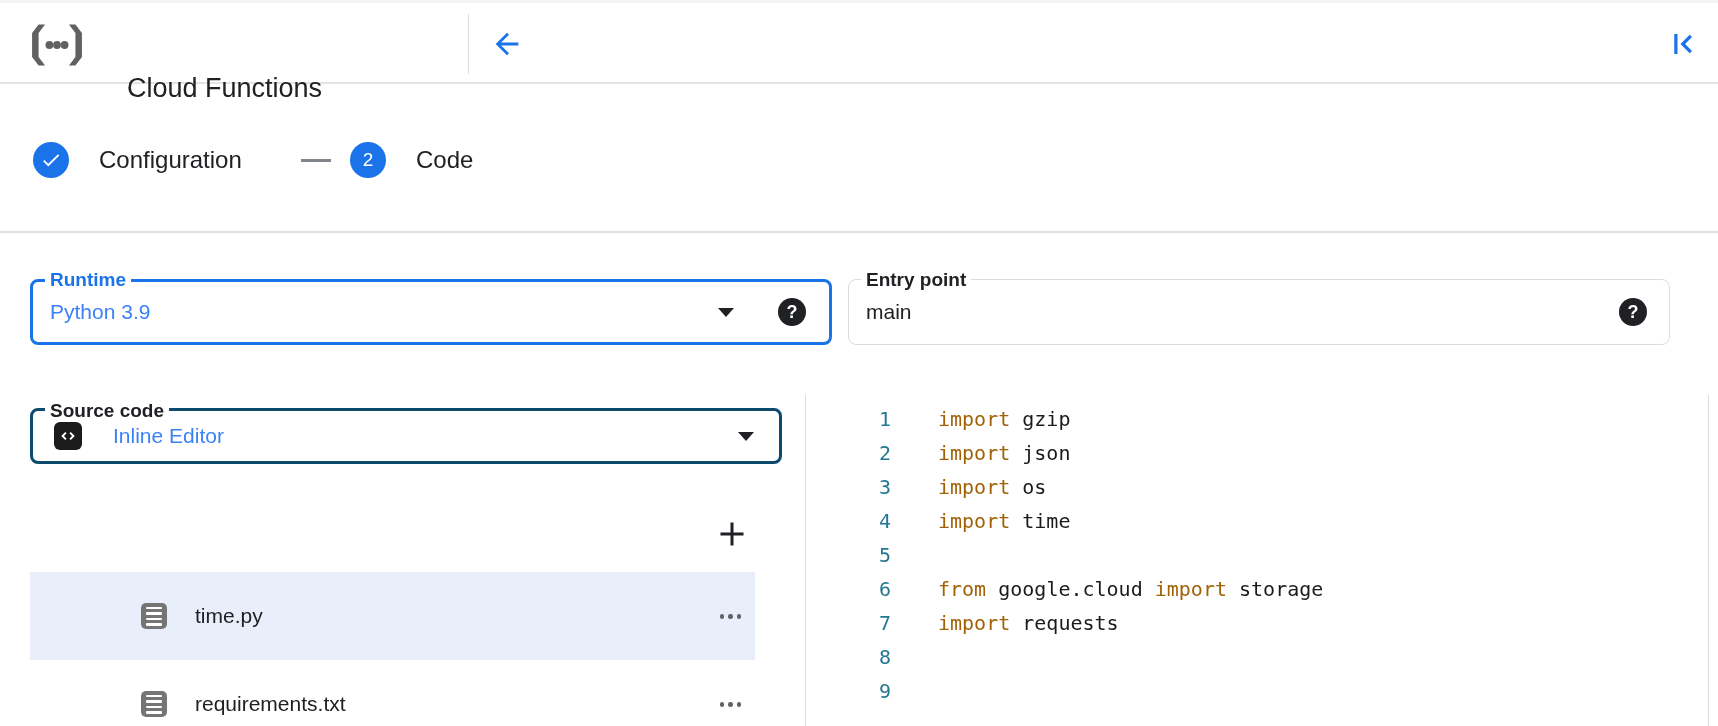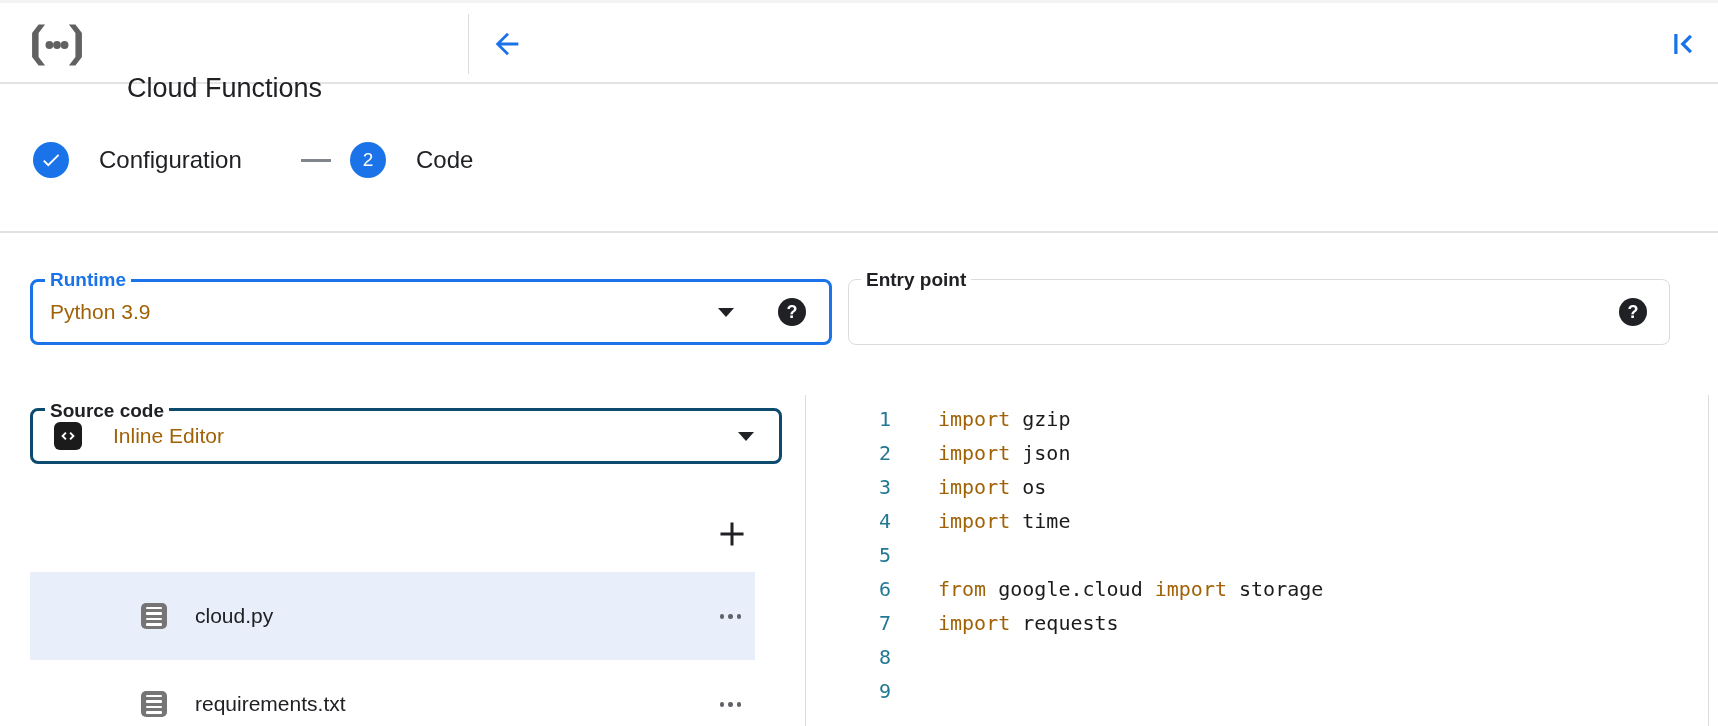--- a/index.html
+++ b/index.html
@@ -24,21 +24,21 @@
   #step-dash { left:301px; top:159px; width:30px; height:3px; background:#80868b; }
   .step-num { color:#fff; font-size:19px; }
 
   #section-divider { left:0; top:231px; width:1718px; height:2px; background:#dfe1e5; }
 
   
   .field { position:absolute; border-radius:8px; background:#fff; }
   .field-label { position:absolute; top:-11px; left:12px; padding:0 5px; background:#fff;
                  font-size:19px; line-height:21px; white-space:nowrap; }
   .field-value { position:absolute; left:17px; top:0; height:100%; display:flex; align-items:center;
-                 font-size:21px; color:#a16207; }
+                 font-size:21px; color:#3b82f6; }
   .caret { position:absolute; top:50%; margin-top:-4px; width:0; height:0;
            border-left:8px solid transparent; border-right:8px solid transparent;
            border-top:9px solid #202124; }
   .help { position:absolute; top:50%; margin-top:-14px; width:28px; height:28px; border-radius:50%;
           background:#202124; color:#fff; font-size:18px; font-weight:bold;
           display:flex; align-items:center; justify-content:center; cursor:pointer; }
 
   #runtime-field { left:30px; top:279px; width:802px; height:66px; border:3px solid #1a73e8; }
   #runtime-field .field-label { color:#1a73e8; font-weight:bold; top:-13px; }
   #runtime-caret { right:95px; }
@@ -124,20 +124,21 @@
 
   <div id="runtime-field" class="field">
     <span class="field-label">Runtime</span>
     <span class="field-value">Python 3.9</span>
     <span id="runtime-caret" class="caret"></span>
     <span id="runtime-help" class="help">?</span>
   </div>
 
   <div id="entry-field" class="field">
     <span class="field-label">Entry point</span>
+    <input id="entry-input" type="text" value="main" style="">
     <span id="entry-help" class="help">?</span>
   </div>
 
   <div id="source-field" class="field">
     <span class="field-label">Source code</span>
     <span id="code-badge">
       <svg width="20" height="20" viewBox="0 0 24 24">
         <path d="M9.5 8 5.5 12l4 4 M14.5 8l4 4-4 4" stroke="#fff" stroke-width="2.3" fill="none"></path>
       </svg>
     </span>
@@ -152,21 +153,21 @@
   </div>
 
   <div id="file-list" class="abs">
       <div class="file-row selected">
       <span class="file-icon">
           <i></i>
           <i></i>
           <i></i>
           <i></i>
         </span>
-      <span class="file-name">cloud.py</span>
+      <span class="file-name">time.py</span>
       <span class="dots">
           <i></i>
           <i></i>
           <i></i>
         </span>
     </div>
       <div class="file-row">
       <span class="file-icon">
           <i></i>
           <i></i>

